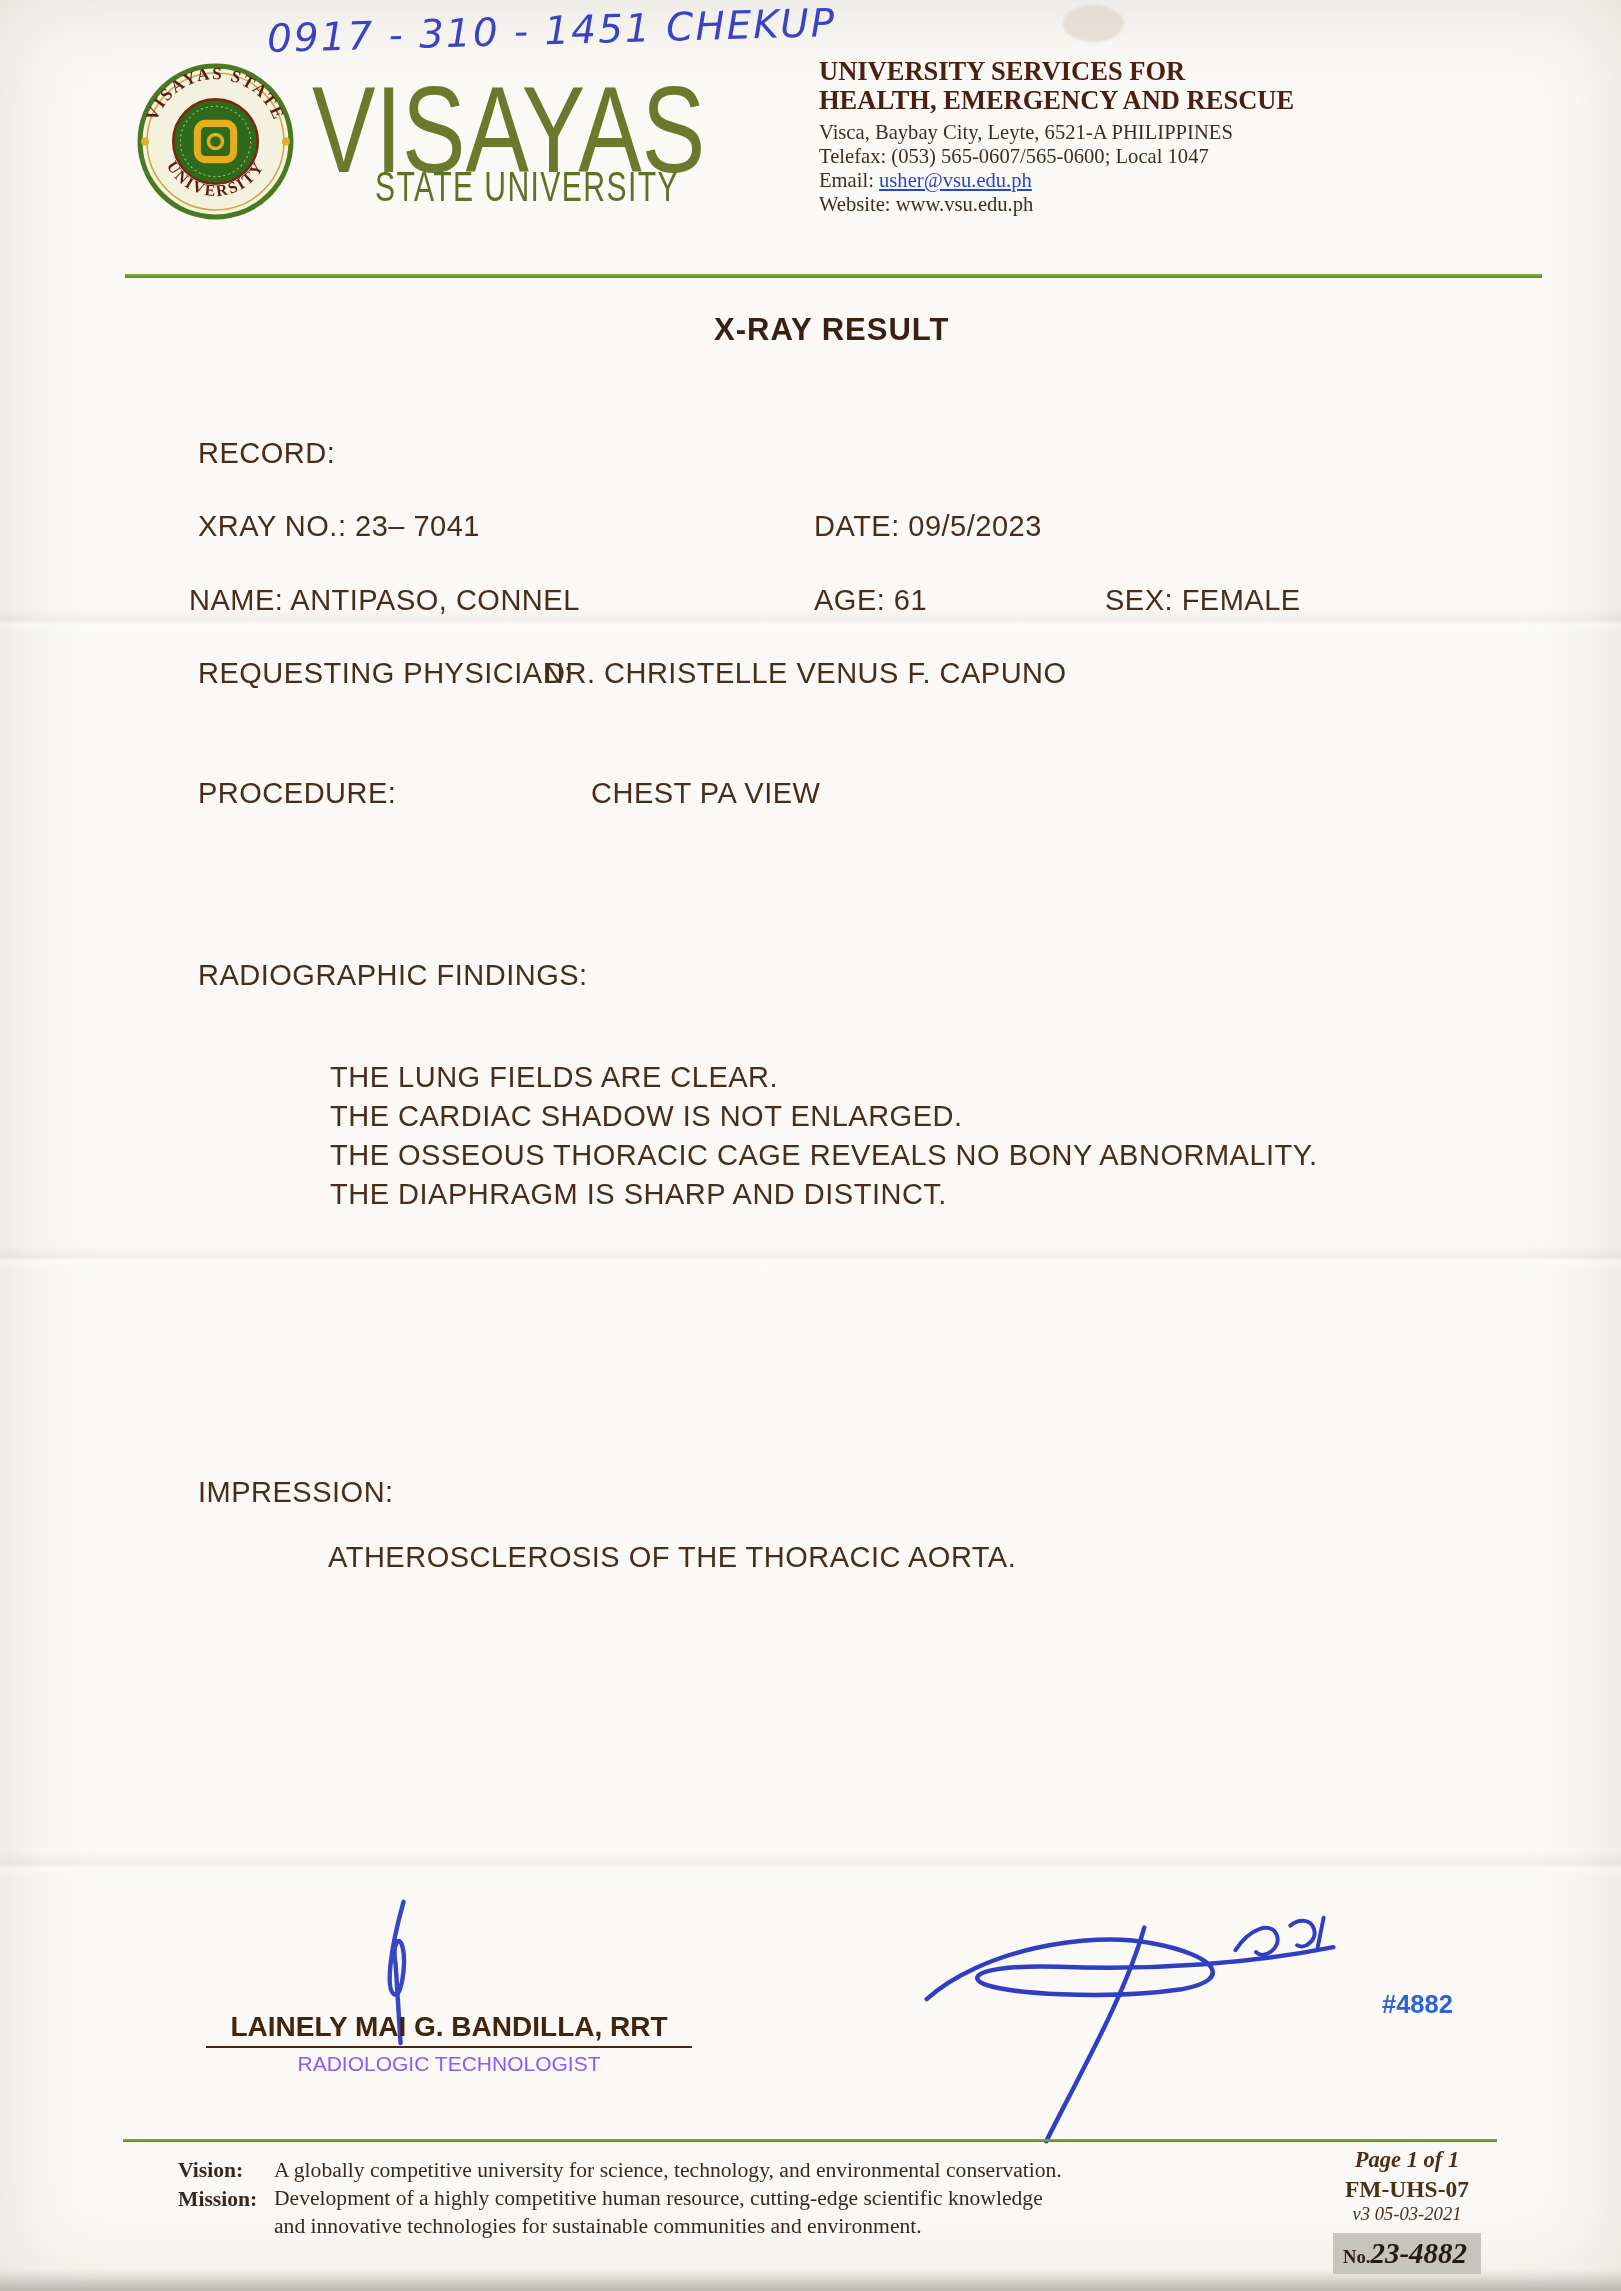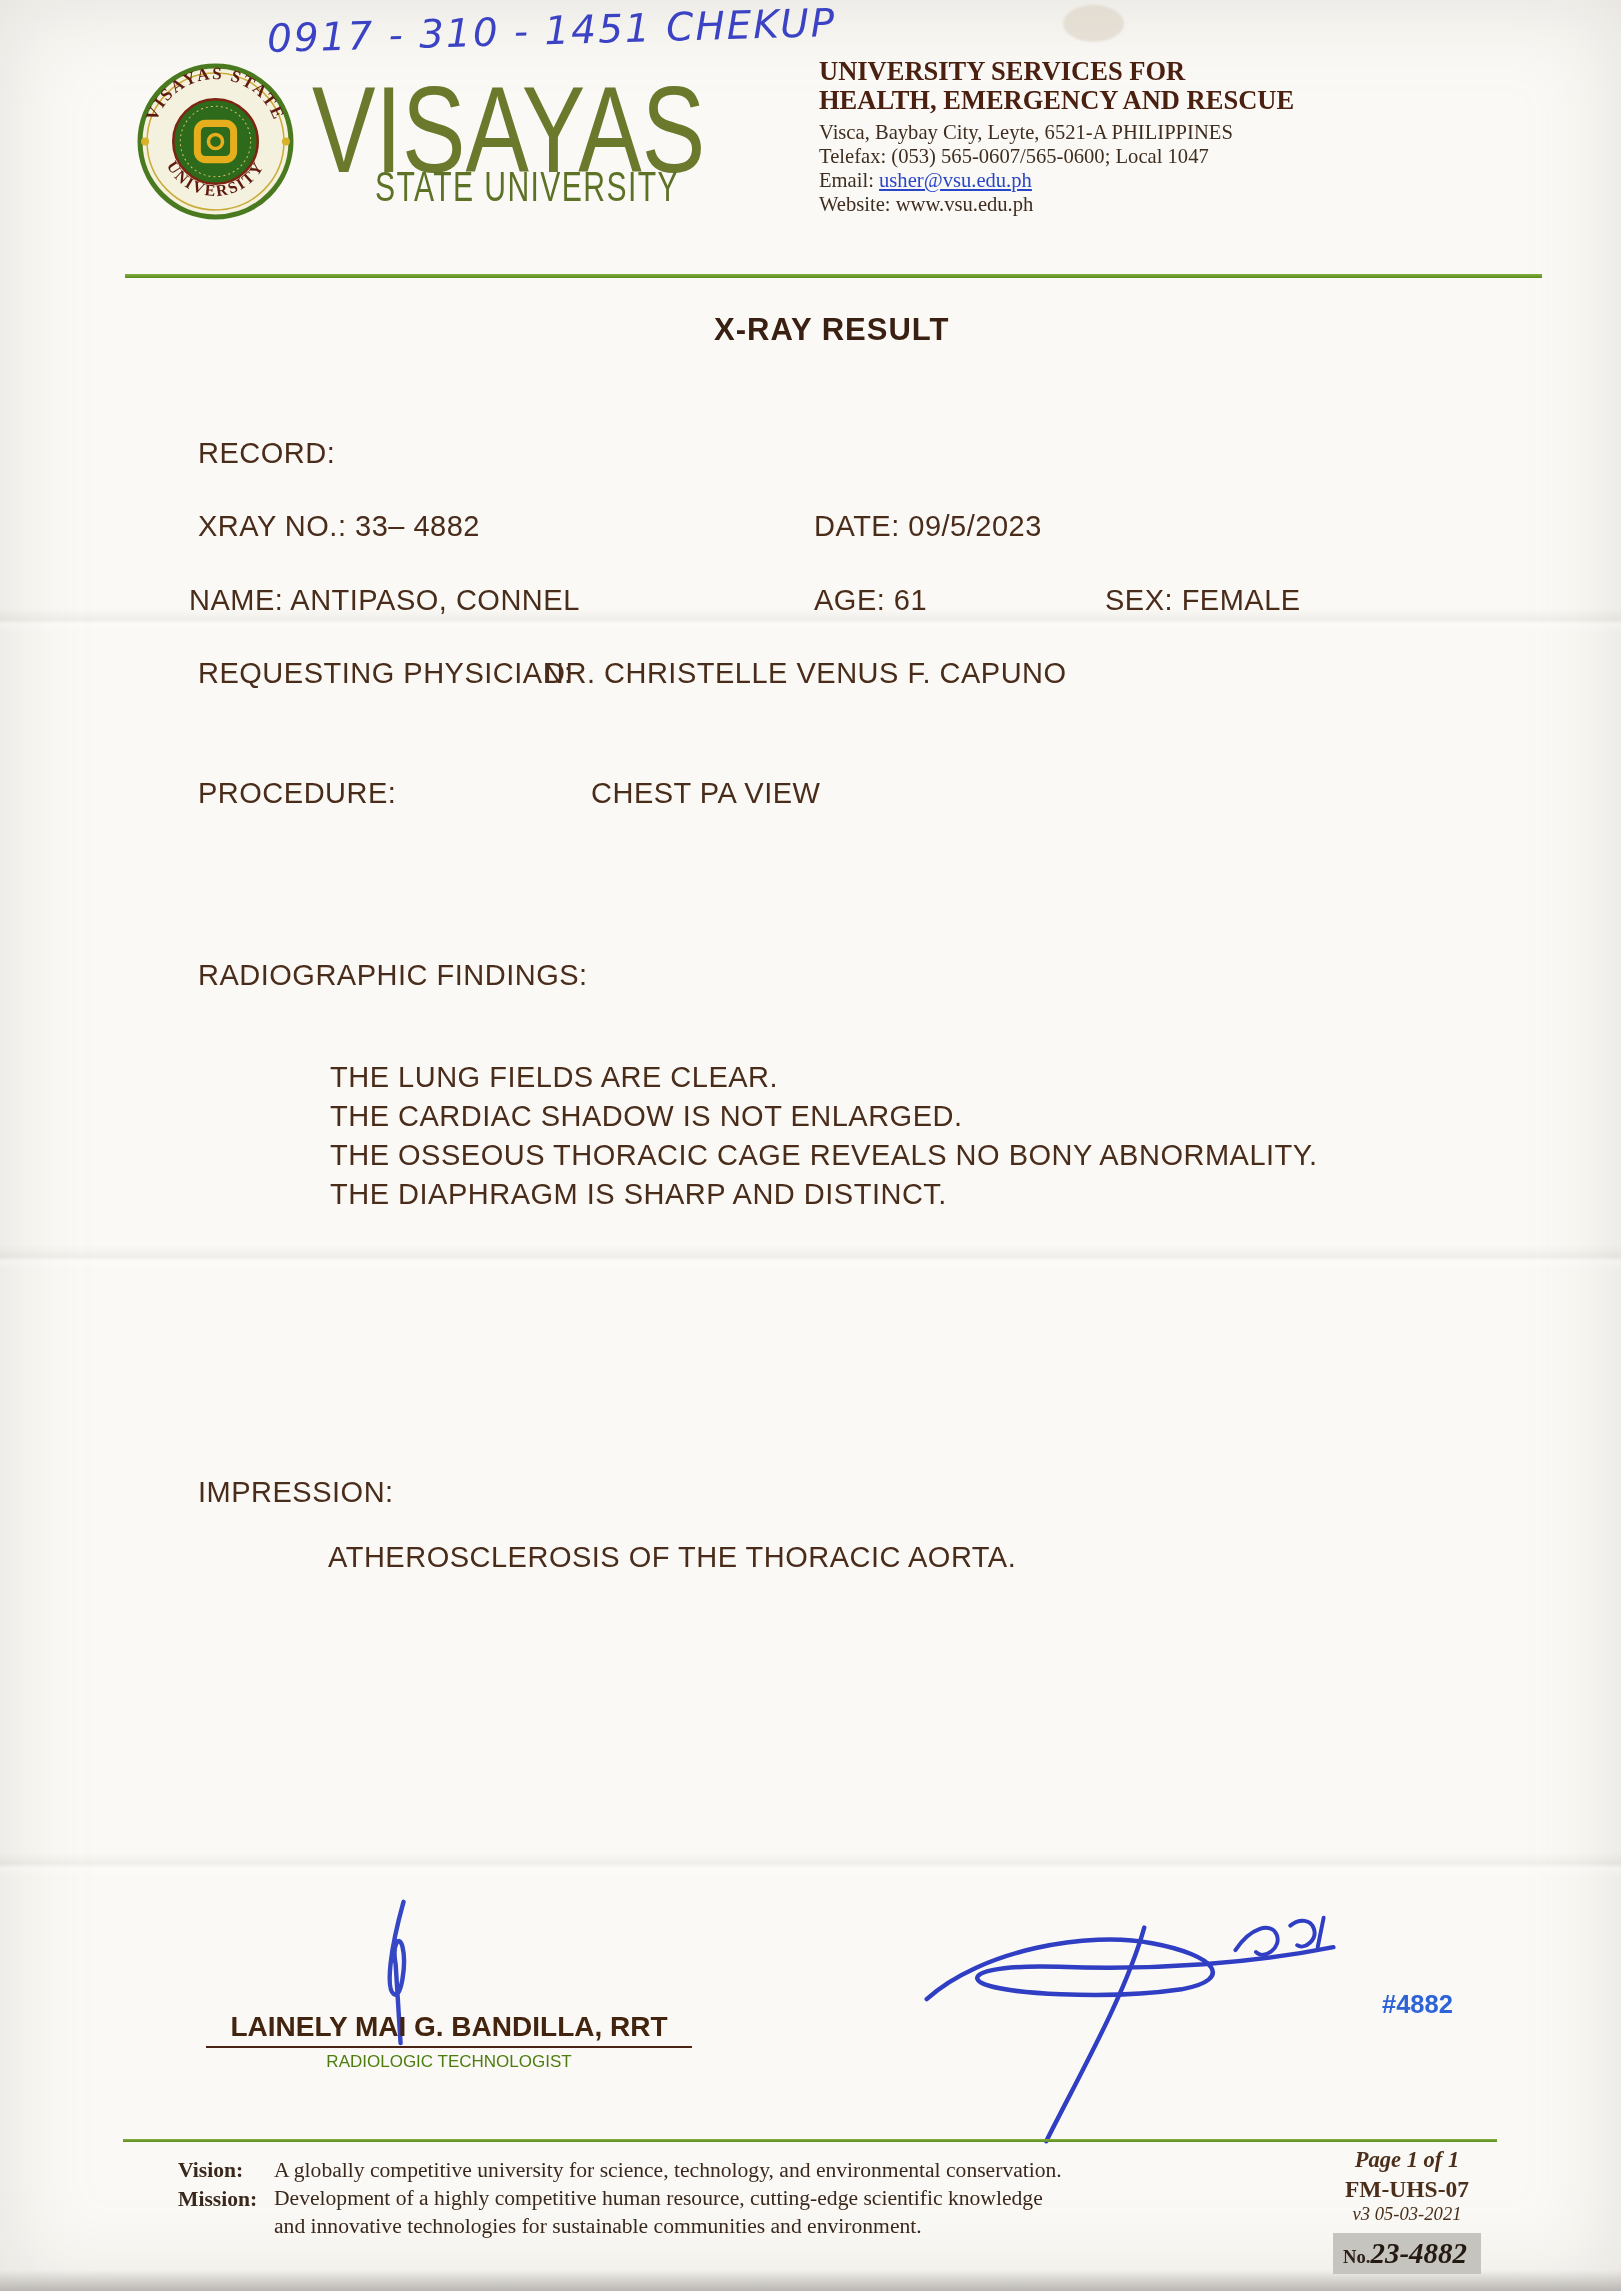--- a/index.html
+++ b/index.html
@@ -19,21 +19,21 @@
   .email-link{color:#2946c8;text-decoration:underline;}
   .wordmark{font-size:122px;font-weight:400;color:#6a792b;letter-spacing:0;
     transform:scaleX(.78);transform-origin:left top;white-space:nowrap;line-height:1;}
   .wordsub{font-size:43px;color:#5d7226;letter-spacing:2px;
     transform:scaleX(.70);transform-origin:left top;white-space:nowrap;line-height:1;}
   .rule{height:3.9px;background:linear-gradient(180deg,#82b13e,#5c8a1e);}
   .findings div{line-height:39px;}
   .sigblock{text-align:center;}
   .signame{font-size:28px;font-weight:bold;color:#43240f;border-bottom:2.9px solid #4a2415;
     padding-bottom:2.9px;white-space:nowrap;}
-  .sigtitle{font-size:17px;color:#4d7c0f;margin-top:3.9px;}
+  .sigtitle{font-size:21px;color:#8b5cf6;margin-top:3.9px;}
   .handw{font-family:"DejaVu Sans",sans-serif;font-style:italic;font-size:39px;
     color:#3b43c4;letter-spacing:2px;transform:rotate(-1.6deg);white-space:nowrap;}
   .lic{font-size:25.5px;font-weight:bold;color:#2d63d6;}
   .foot-serif{font-family:"Liberation Serif",serif;color:#3a281c;font-size:21.6px;line-height:28px;}
   .foot-bold{font-weight:bold;}
   .pg{font-family:"Liberation Serif",serif;font-style:italic;font-weight:bold;font-size:22.5px;color:#4b2f1b;}
   .fm{font-family:"Liberation Serif",serif;font-weight:bold;font-size:23.5px;color:#4b2f1b;}
   .ver{font-family:"Liberation Serif",serif;font-style:italic;font-size:18.6px;color:#4b2f1b;}
   .docno{background:#c6c4bf;padding:3.9px 13.7px 4.9px 9.8px;white-space:nowrap;}
   .docno .no-lbl{font-family:"Liberation Serif",serif;font-weight:bold;font-size:18.6px;color:#2e2018;}
@@ -96,21 +96,21 @@
       <span>www.vsu.edu.ph</span>
     </div>
   </div>
 
   <div class="abs rule" style="left:125px;top:274px;width:1417px;"></div>
 
   <div class="abs title sans" style="left:714px;top:312px;">X-RAY RESULT</div>
 
   <div class="abs type sans" style="left:198px;top:437px;">RECORD:</div>
 
-  <div class="abs type sans" style="left:198px;top:510px;">XRAY NO.: 33– 4882</div>
+  <div class="abs type sans" style="left:198px;top:510px;">XRAY NO.: 23– 7041</div>
   <div class="abs type sans" style="left:814px;top:510px;">DATE: 09/5/2023</div>
 
   <div class="abs type sans" style="left:189px;top:584px;">NAME: ANTIPASO, CONNEL</div>
   <div class="abs type sans" style="left:814px;top:584px;">AGE: 61</div>
   <div class="abs type sans" style="left:1105px;top:584px;">SEX: FEMALE</div>
 
   <div class="abs type sans" style="left:198px;top:657px;">REQUESTING PHYSICIAN:</div>
   <div class="abs type sans" style="left:544px;top:657px;">DR. CHRISTELLE VENUS F. CAPUNO</div>
 
   <div class="abs type sans" style="left:198px;top:777px;">PROCEDURE:</div>

